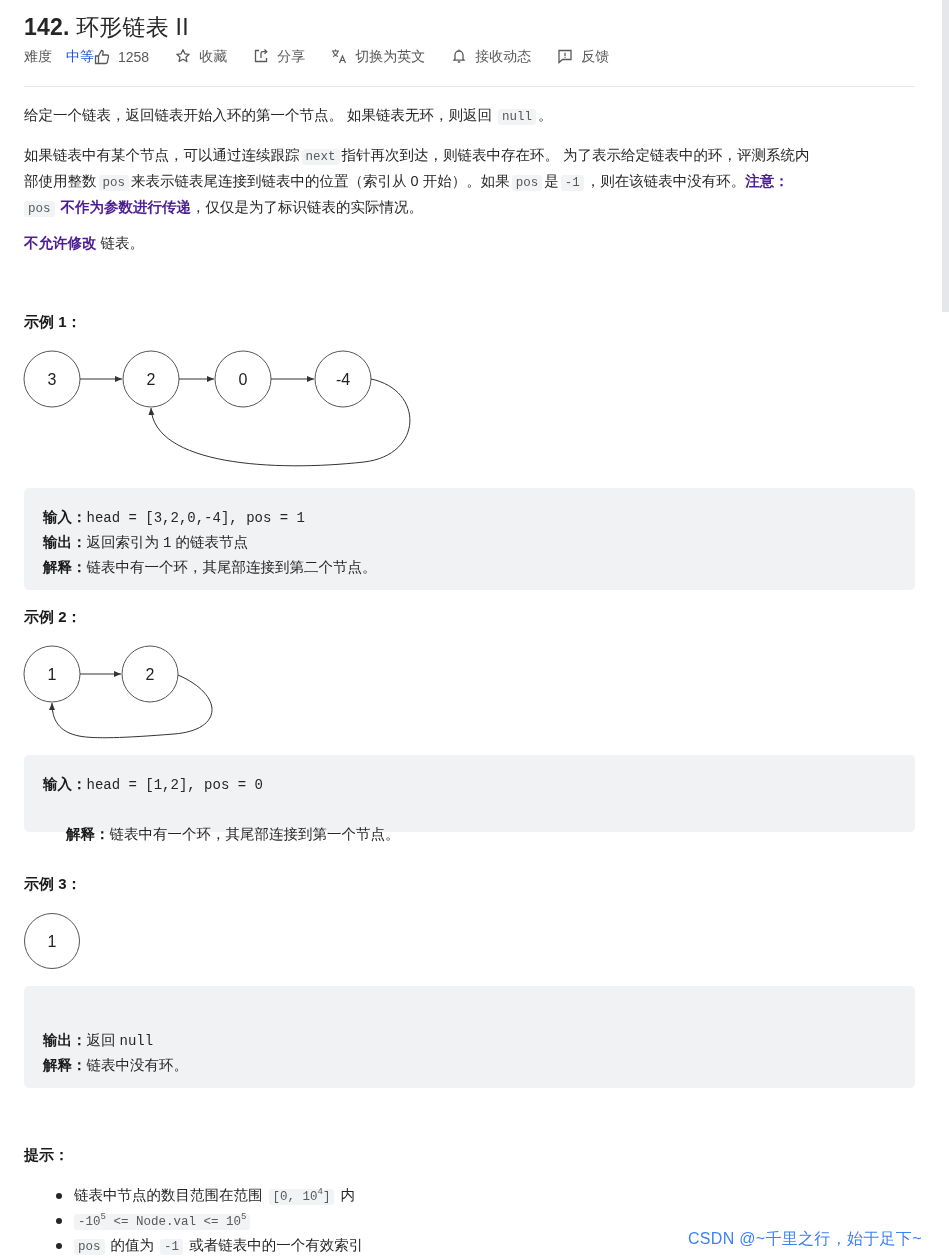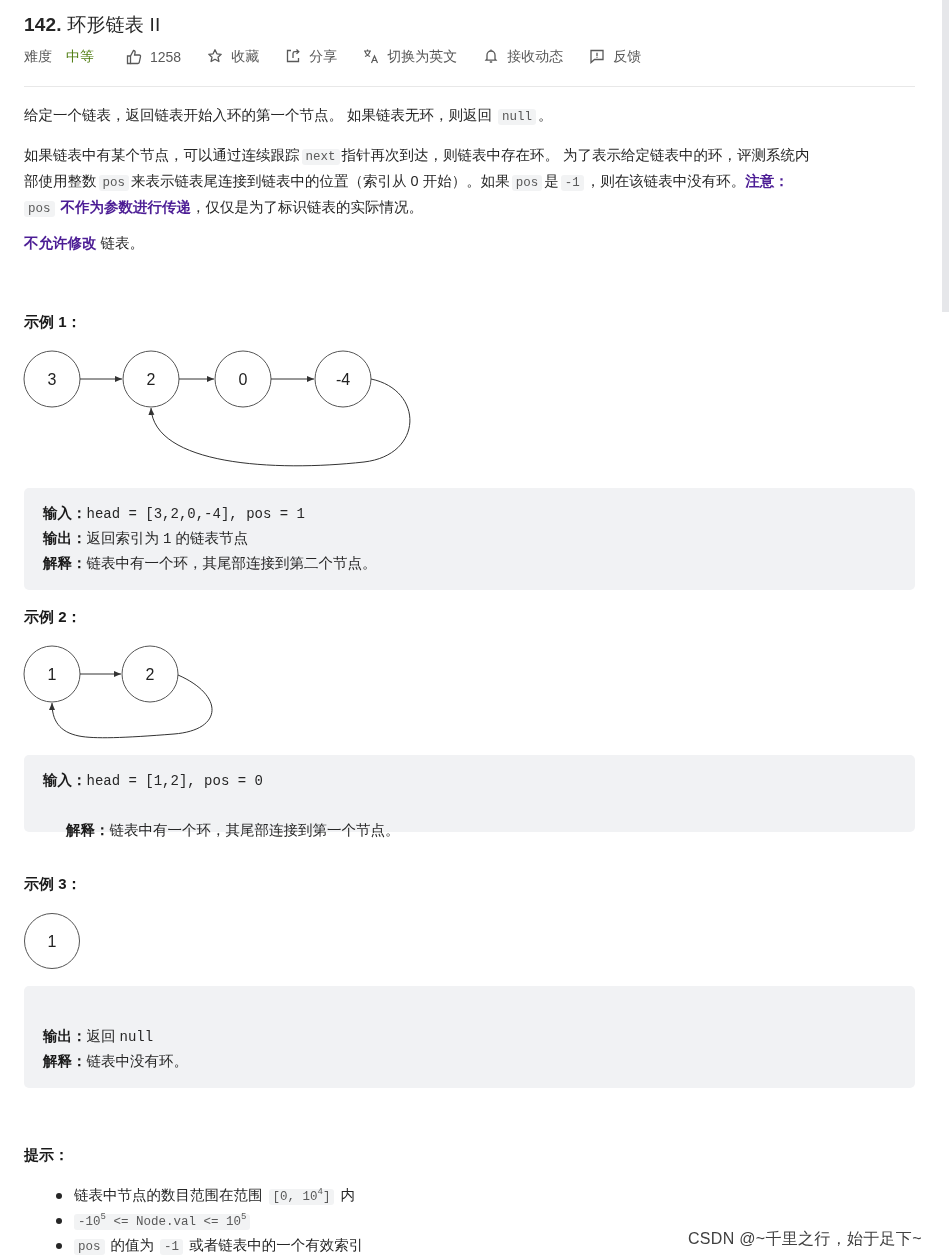--- a/index.html
+++ b/index.html
@@ -1,42 +1,42 @@
 <!DOCTYPE html>
 <html><head>
 <meta charset="utf-8">
 <style>
   html, body { margin:0; padding:0; background:#fff; }
   body { width:949px; height:1260px; overflow:hidden; position:relative;
          font-family:"Liberation Sans","DejaVu Sans",sans-serif; color:#262626; }
   .page { position:absolute; left:24px; top:0; width:891px; }
-  .title { position:absolute; top:12px; left:0; font-size:19px; font-weight:normal; color:#262626; letter-spacing:0.2px; }
+  .title { position:absolute; top:12px; left:0; font-size:23px; font-weight:normal; color:#262626; letter-spacing:0.2px; }
   .title .num { font-weight:600; }
   .meta { position:absolute; top:46px; left:0; height:22px; display:flex; align-items:center; font-size:14px; color:#595959; }
   .meta .item { display:flex; align-items:flex-start; margin-right:26px; cursor:pointer; }
   .meta .item .ic { width:16px; height:16px; margin-right:8px; display:inline-flex; align-items:center; justify-content:center; color:#595959; }
   .meta .diff-label { margin-right:14px; }
-  .meta .diff { color:#4d7c0f; margin-right:32px; }
+  .meta .diff { color:#1d4ed8; }
   .divider { position:absolute; top:86px; left:0; width:891px; height:1px; background:#e8e8e8; }
   .content { position:absolute; top:0; left:0; width:891px; font-size:14.5px; line-height:24px; color:#262626; }
   .p { position:absolute; left:0; width:891px; margin:0; }
   code.ic { font-family:"Liberation Mono","DejaVu Sans Mono",monospace; font-size:12.5px; background:#f2f3f4; color:#595959;
             border-radius:3px; padding:1px 4px; margin:0 2px; }
   b { font-weight:700; color:#4c1d95; }
   .h { position:absolute; left:0; font-size:15px; font-weight:700; color:#1a1a1a; }
   .example { position:absolute; left:0; width:891px; background:#f1f2f4; border-radius:5px; }
-  .example .line { position:absolute; left:19px; font-size:14.5px; line-height:24px; white-space:pre; }
+  .example .line { position:absolute; left:19px; font-size:14.5px; line-height:32px; white-space:pre; }
   .example .lbl { font-weight:700; color:#1a1a1a; }
   .example .mono { font-family:"Liberation Mono","DejaVu Sans Mono",monospace; font-size:14px; color:#262626; }
   svg.diagram { position:absolute; left:0; overflow:visible; }
   .tips { position:absolute; left:0; top:1183px; margin:0; padding:0; list-style:none; }
   .tips li { position:relative; padding-left:50px; height:25px; line-height:25px; font-size:14.5px; }
   .tips li::before { content:""; position:absolute; left:32px; top:10px; width:6px; height:6px; border-radius:50%; background:#262626; }
   sup { font-size:9px; vertical-align:6px; line-height:0; }
-  .watermark { position:absolute; left:688px; top:1229px; font-size:16px; color:#404040; letter-spacing:0.3px; }
+  .watermark { position:absolute; left:688px; top:1229px; font-size:16px; color:#3b82f6; letter-spacing:0.3px; }
   .scrollbar { position:absolute; left:942px; top:0; width:7px; height:312px; background:#e6e7ea; }
 </style>
 </head>
 <body>
 
 <div class="page">
 
   <div class="title">
     <span class="num">142.</span>
     <span>环形链表 II</span>

